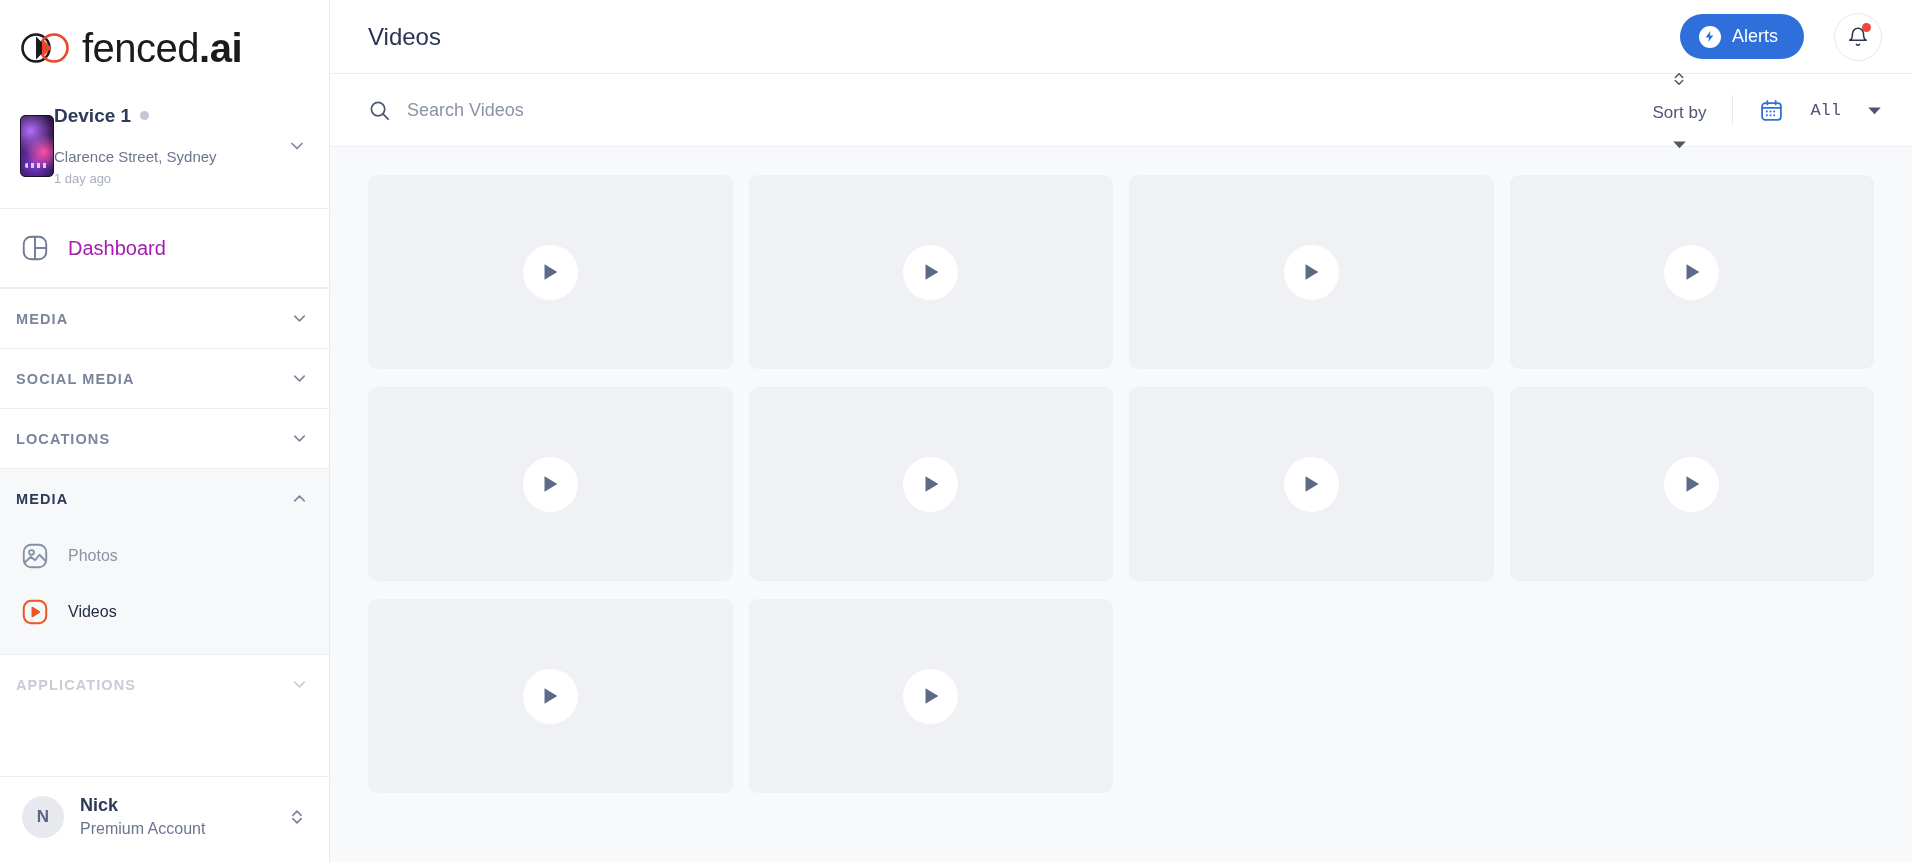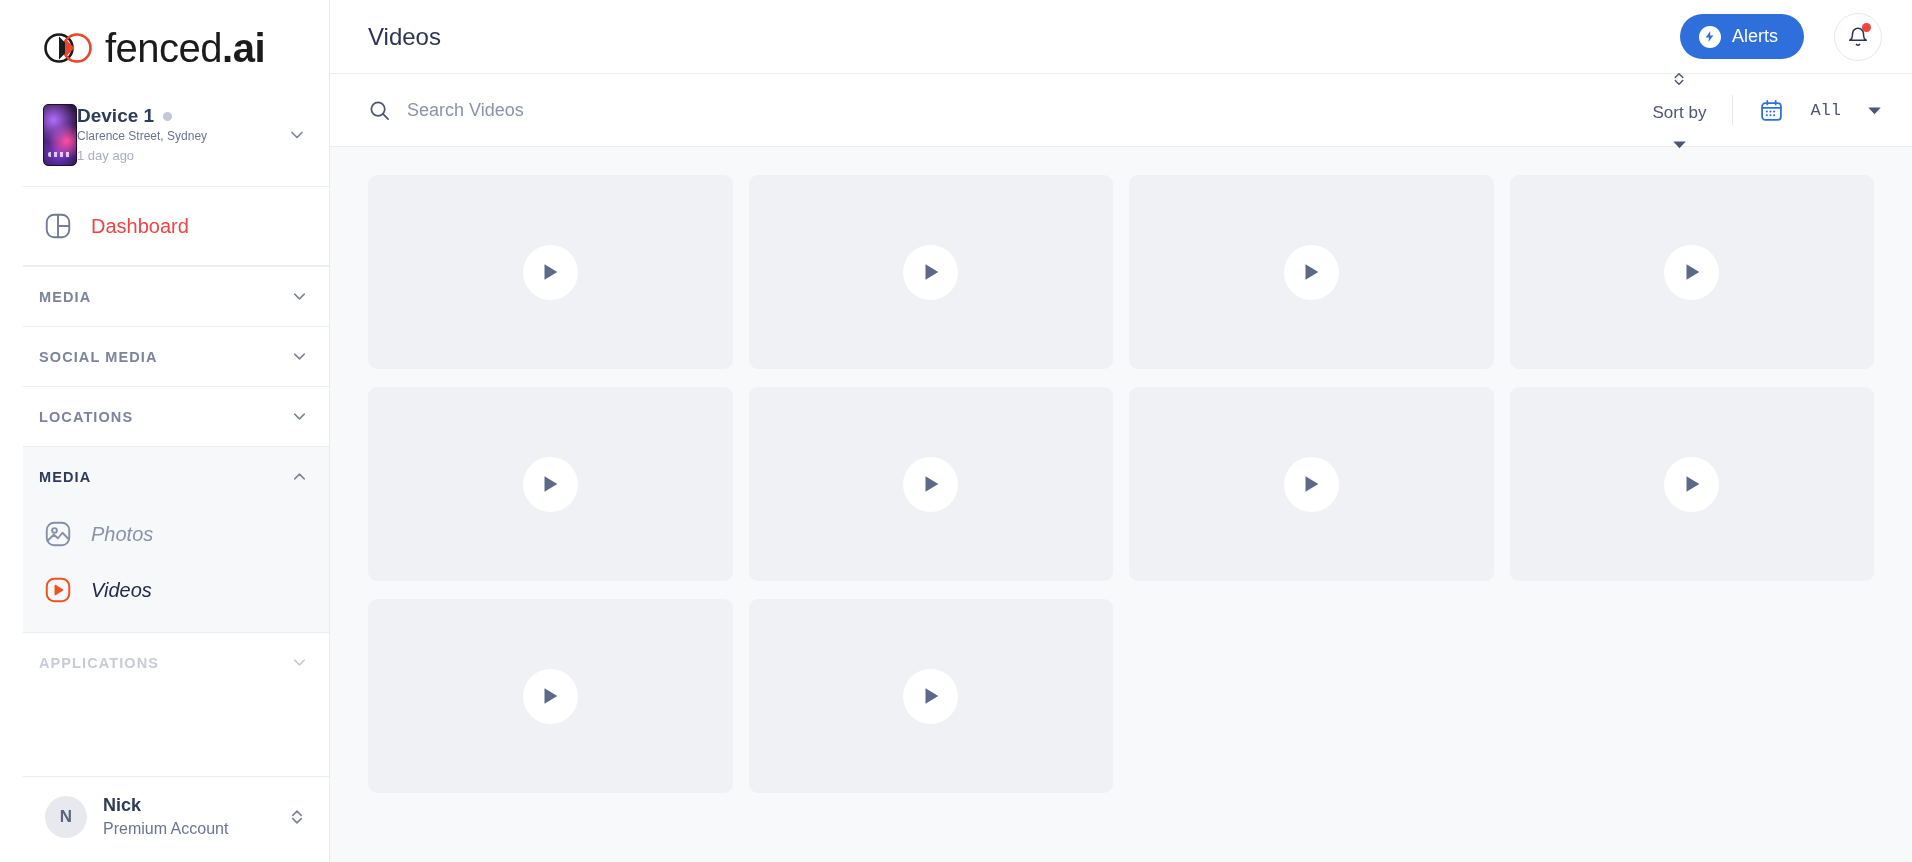--- a/index.html
+++ b/index.html
@@ -12,21 +12,20 @@
   .app { display: flex; width: 1912px; height: 862px; }
 
   
   .sidebar {
     width: 330px; height: 862px;
     background: #ffffff;
     border-right: 1px solid #e8eaee;
     display: flex; flex-direction: column;
     flex: 0 0 330px;
     position: relative;
-    padding-left: 23px;
   }
   .logo-wrap {
     height: 96px;
     display: flex; align-items: center;
     padding-left: 20px;
   }
   .logo { display: flex; align-items: center; gap: 6px; }
   .logo-text {
     font-size: 40px;
     font-weight: 300;
@@ -57,31 +56,31 @@
   .device-thumb::after {
     content: "";
     position: absolute; left: 4px; right: 4px; bottom: 8px; height: 5px;
     background: repeating-linear-gradient(90deg, #ffffff 0 3px, transparent 3px 6px);
     opacity: .75; border-radius: 2px;
   }
   .device-info { flex: 1; min-width: 0; }
   .device-name-line { display: flex; align-items: center; gap: 9px; }
   .device-name { font-size: 19px; font-weight: 700; color: #2e3a59; line-height: 1.25; }
   .device-dot { width: 9px; height: 9px; border-radius: 50%; background: #c3c8d4; }
-  .device-loc { font-size: 12px; color: #6b7590; line-height: 1.45; margin-top: 0; }
+  .device-loc { font-size: 15px; color: #6b7590; line-height: 1.45; margin-top: 18px; }
   .device-time { font-size: 13px; color: #a8aebd; line-height: 1.5; margin-top: 1px; }
   .device-caret { color: #7c8599; display: flex; align-items: center; padding-right: 2px; }
 
   .nav-dashboard {
     display: flex; align-items: center; gap: 18px;
     padding: 24px 20px; cursor: pointer;
     border-bottom: 1px solid #ebedf1;
   }
   .nav-dashboard .label { font-size: 20px; color: #6a7governing; }
-  .nav-dashboard .label { color: #ef4444; }
+  .nav-dashboard .label { color: #a21caf; }
 
   .section {
     display: flex; align-items: center; justify-content: space-between;
     padding: 20px 20px 20px 16px;
     cursor: pointer;
   }
   .section .title {
     font-size: 14.5px; font-weight: 700; letter-spacing: 1.1px;
     color: #7b849c;
   }
@@ -90,21 +89,21 @@
   .section.muted .title { color: #c8ccd6; }
   .section .chev { color: #7c8599; display: flex; }
   .section.muted .chev { color: #c8ccd6; }
   .sep { height: 1px; background: #ebedf1; }
 
   .media-list { background: #f7f8fa; padding-bottom: 14px; }
   .nav-item {
     display: flex; align-items: center; gap: 18px;
     padding: 13px 20px; cursor: pointer;
   }
-  .nav-item .label { font-size: 20px; color: #8a93a8; font-style: italic; }
+  .nav-item .label { font-size: 16px; color: #8a93a8; }
   .nav-item.active .label { color: #232c47; font-weight: 400; }
 
   .spacer { flex: 1; }
 
   .user-row {
     display: flex; align-items: center; gap: 16px;
     padding: 18px 22px 22px 22px;
     border-top: 1px solid #ebedf1;
     cursor: pointer;
   }

